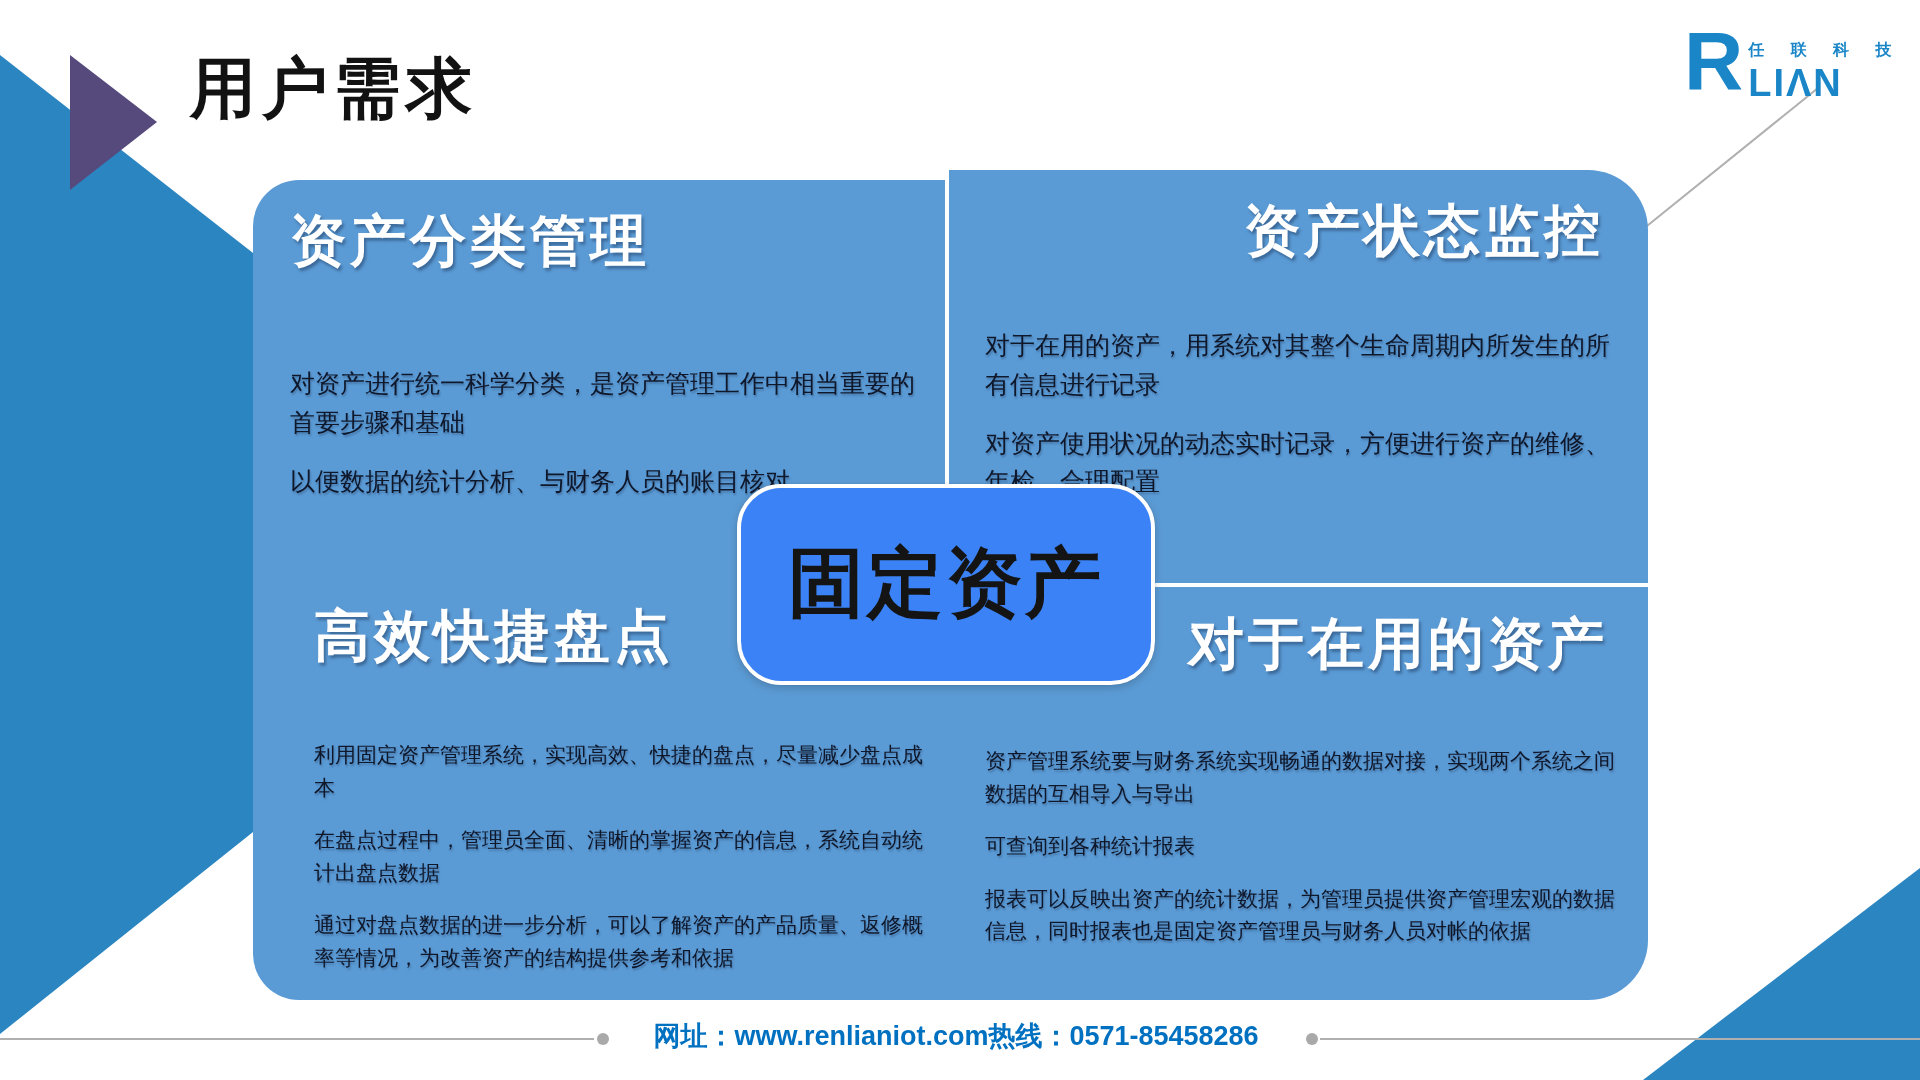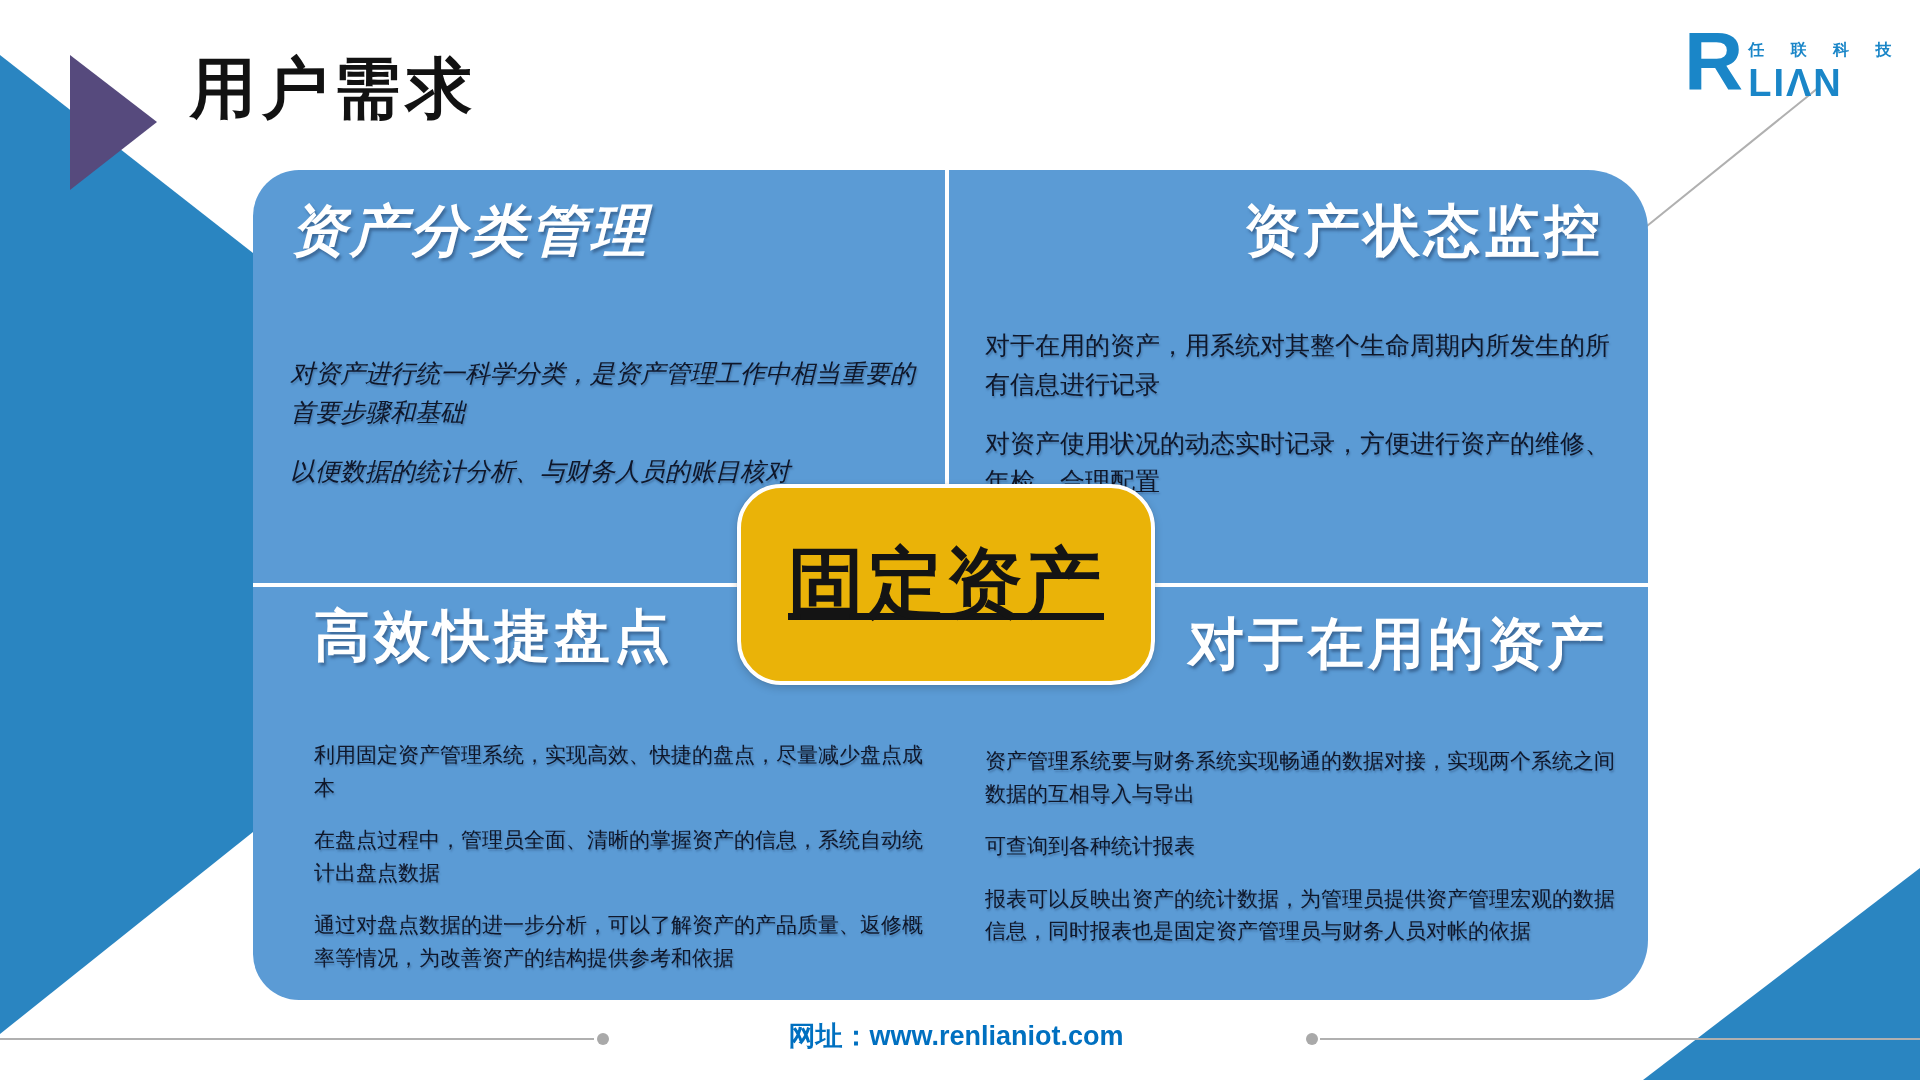--- a/index.html
+++ b/index.html
@@ -15,21 +15,21 @@
     font-size:66px; font-weight:700; color:#121212; letter-spacing:6px;
   }
   .logo { position:absolute; left:1684px; top:24px; display:flex; align-items:flex-start; }
   .logo-r { font-size:82px; font-weight:800; color:#1a86c8; line-height:0.9; }
   .logo-col { display:flex; flex-direction:column; margin-left:5px; margin-top:16px; }
   .logo-cn { font-size:16px; font-weight:700; color:#1a86c8; letter-spacing:11px; white-space:nowrap; }
   .logo-latin { font-size:38px; font-weight:800; color:#1a86c8; letter-spacing:2px; line-height:1; margin-top:3px; }
 
   
   .panel { position:absolute; background:#5b9bd5; }
-  .panel.tl { left:253px; top:170px; width:692px; height:413px; border-radius:46px 0 0 0;font-style:italic; }
+  .panel.tl { left:253px; top:180px; width:692px; height:413px; border-radius:46px 0 0 0; }
   .panel.tr { left:949px; top:170px; width:699px; height:413px; border-radius:0 60px 0 0; }
   .panel.bl { left:253px; top:587px; width:692px; height:413px; border-radius:0 0 0 46px;padding-left:24px; }
   .panel.br { left:949px; top:587px; width:699px; height:413px; border-radius:0 0 60px 0; }
 
   .panel h2 {
     margin:0; font-size:56px; font-weight:700; color:#ffffff; letter-spacing:4px;
     text-shadow:2px 3px 3px rgba(35,65,105,0.55); white-space:nowrap;
   }
   .tl h2 { margin:24px 0 0 37px; }
   .tr h2 { text-align:right; margin:24px 44px 0 0; }
@@ -39,25 +39,24 @@
   .body { color:#0f172a; }
   .tl .body { margin:84px 28px 0 37px; font-size:25px; }
   .tr .body { margin:56px 14px 0 36px; font-size:25px; }
   .bl .body { margin:64px 28px 0 37px; font-size:21px; }
   .br .body { margin:62px 14px 0 36px; font-size:21px; }
   .body p { margin:0 0 20px 0; line-height:1.55; text-shadow:1px 2px 2px rgba(35,65,105,0.40); }
 
   
   .center-box {
     position:absolute; left:737px; top:484px; width:418px; height:201px;
-    background:#eab308; border:4px solid #ffffff; border-radius:44px;
+    background:#3b82f6; border:4px solid #ffffff; border-radius:44px;
     box-sizing:border-box; display:flex; align-items:center; justify-content:center;
     font-size:76px; font-weight:600; color:#141414; letter-spacing:3px;
     box-shadow:0 0 1px rgba(0,0,0,0.25), 0 3px 8px rgba(0,0,0,0.18);
-    text-decoration:underline;
   }
 
   
   .footer-text {
     position:absolute; left:600px; top:1018px; width:712px;
     display:flex; justify-content:center; 
     font-size:27px; font-weight:700; color:#0070c0; white-space:nowrap;
   }
 </style>
 </head>
@@ -117,15 +116,16 @@
       <p>资产管理系统要与财务系统实现畅通的数据对接，实现两个系统之间数据的互相导入与导出</p>
       <p>可查询到各种统计报表</p>
       <p>报表可以反映出资产的统计数据，为管理员提供资产管理宏观的数据信息，同时报表也是固定资产管理员与财务人员对帐的依据</p>
     </div>
   </div>
 
   <div class="center-box">固定资产</div>
 
   <div class="footer-text">
     <span>网址：www.renlianiot.com</span>
+    <span>热线：0571-85458286</span>
   </div>
 
 </div>
 
 </body></html>

